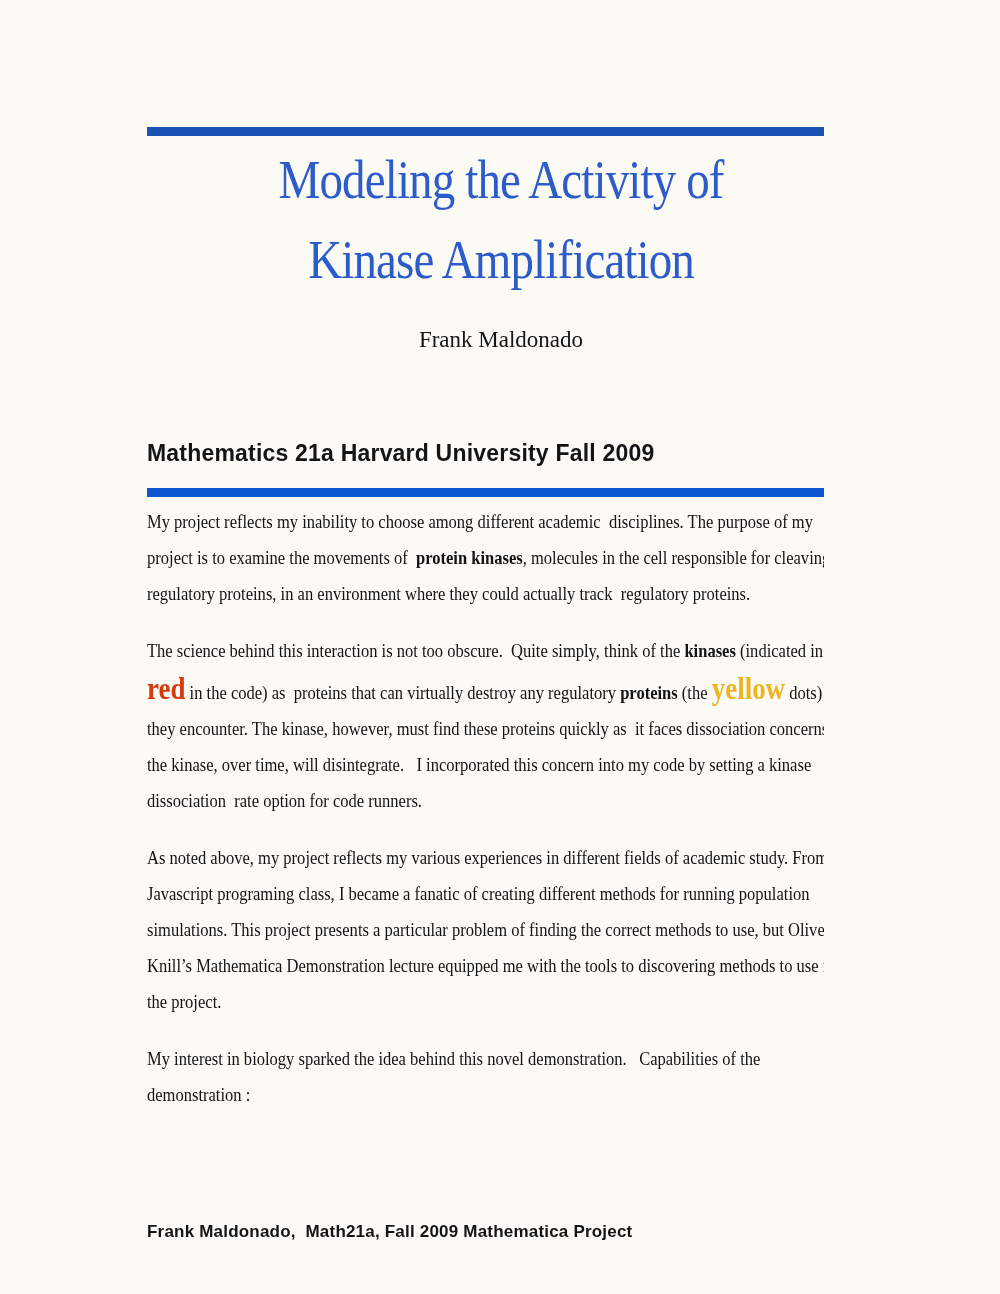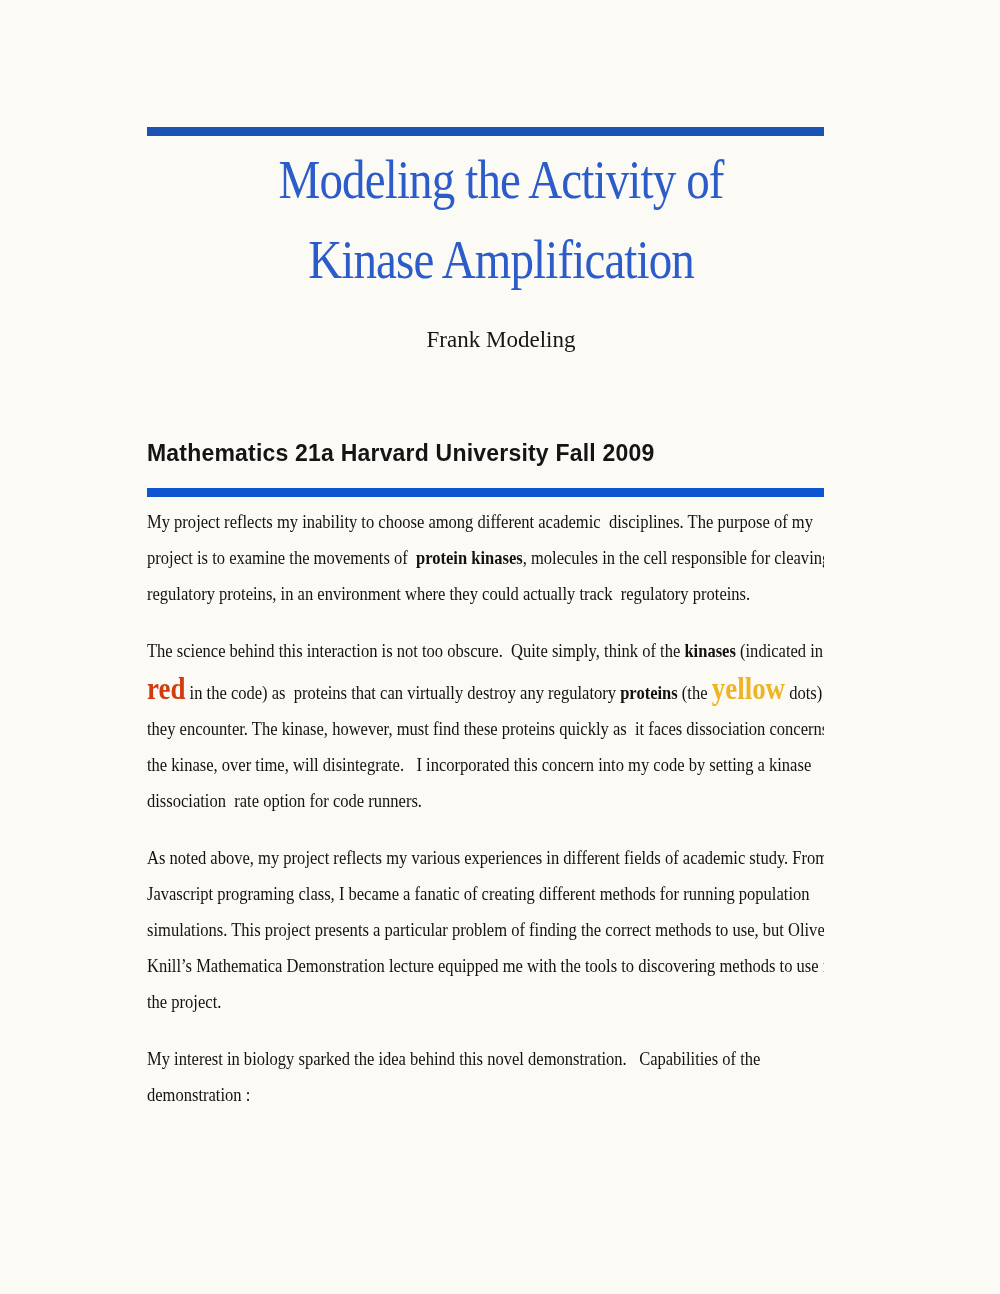--- a/index.html
+++ b/index.html
@@ -95,27 +95,28 @@
 
 <div class="page">
 
   <div class="rule rule-top"></div>
 
   <div class="doc-title">
     <div>Modeling the Activity of</div>
     <div>Kinase Amplification</div>
   </div>
 
-  <div class="author">Frank Modeling</div>
+  <div class="author">Frank Maldonado</div>
 
   <div class="course">Mathematics 21a Harvard University Fall 2009</div>
 
   <div class="rule rule-section"></div>
 
   <div class="body-text">
     <p><span>My project reflects my inability to choose among different academic  disciplines. The purpose of my project is to examine the movements of  </span><span style="font-weight: bold;">protein kinases</span><span>, molecules in the cell responsible for cleaving  regulatory proteins, in an environment where they could actually track  regulatory proteins.</span></p>
     <p><span>The science behind this interaction is not too obscure.  Quite simply, think of the </span><span style="font-weight: bold;">kinases</span><span> (indicated in </span><span class="big-word" style="font-weight: bold; color: rgb(212, 58, 16);">red</span><span> in the code) as  proteins that can virtually destroy any regulatory </span><span style="font-weight: bold;">proteins</span><span> (the </span><span class="big-word" style="font-weight: bold; color: rgb(238, 180, 36);">yellow</span><span> dots)  they encounter. The kinase, however, must find these proteins quickly as  it faces dissociation concerns- the kinase, over time, will disintegrate.   I incorporated this concern into my code by setting a kinase dissociation  rate option for code runners.</span></p>
     <p><span>As noted above, my project reflects my various experiences in different fields of academic study. From Javascript programing class, I became a fanatic of creating different methods for running population simulations. This project presents a particular problem of finding the correct methods to use, but Oliver Knill’s Mathematica Demonstration lecture equipped me with the tools to discovering methods to use for the project.</span></p>
     <p><span>My interest in biology sparked the idea behind this novel demonstration.   Capabilities of the demonstration :</span></p>
   </div>
 
+  <div class="footer-note">Frank Maldonado,  Math21a, Fall 2009 Mathematica Project</div>
 
 </div>
 
 </body></html>

